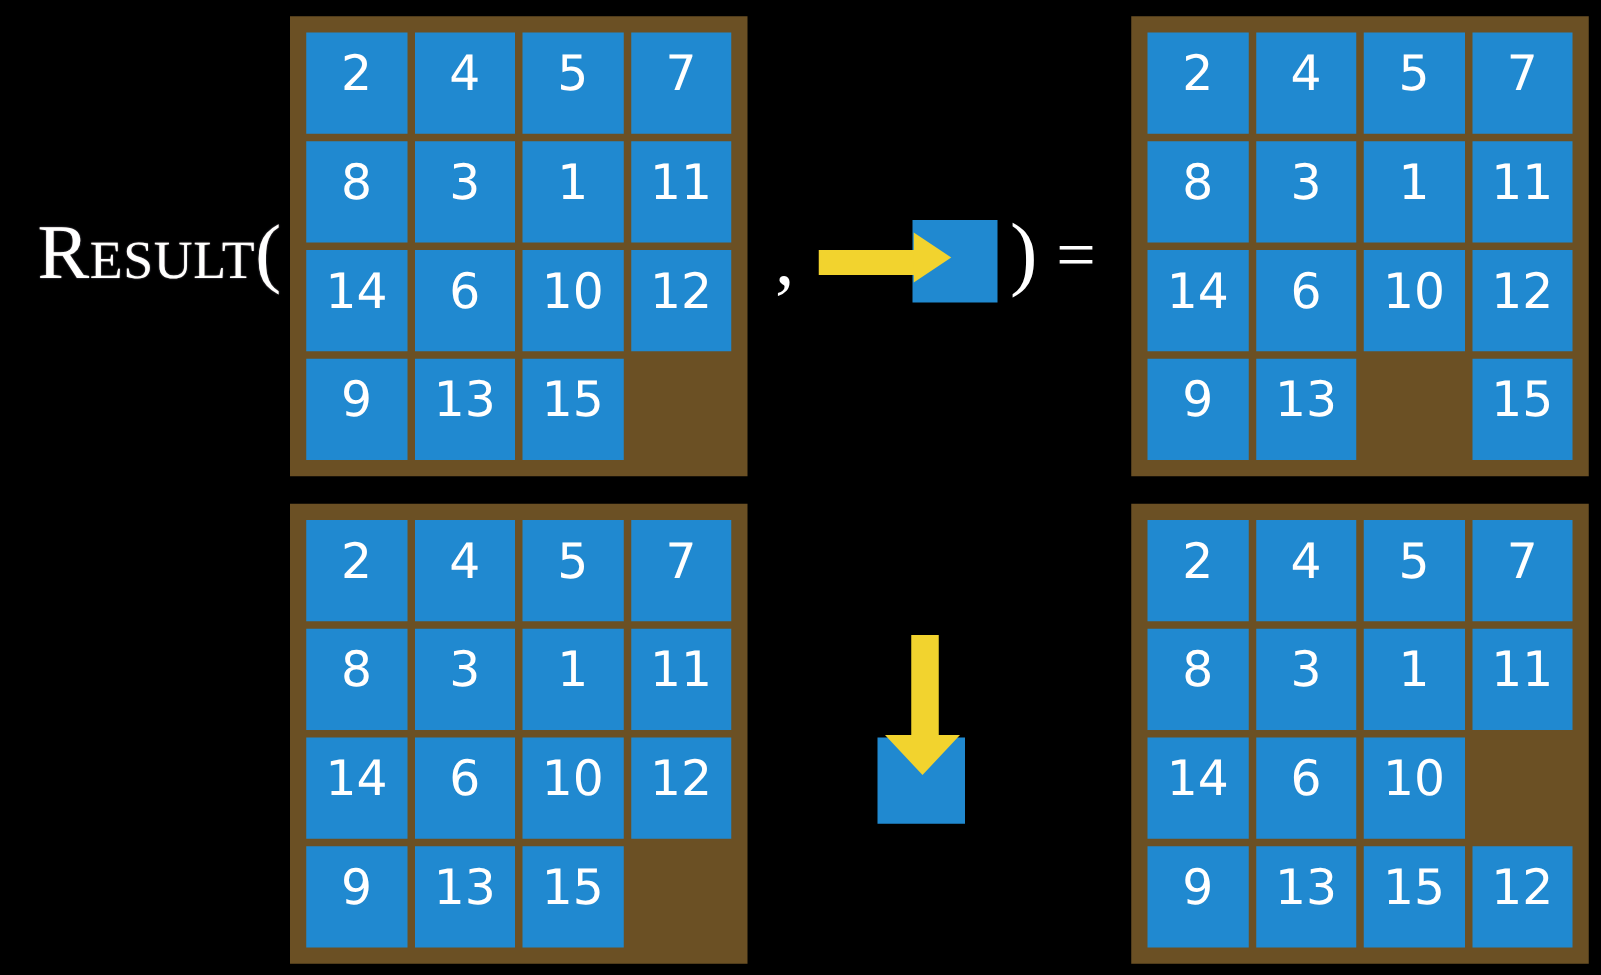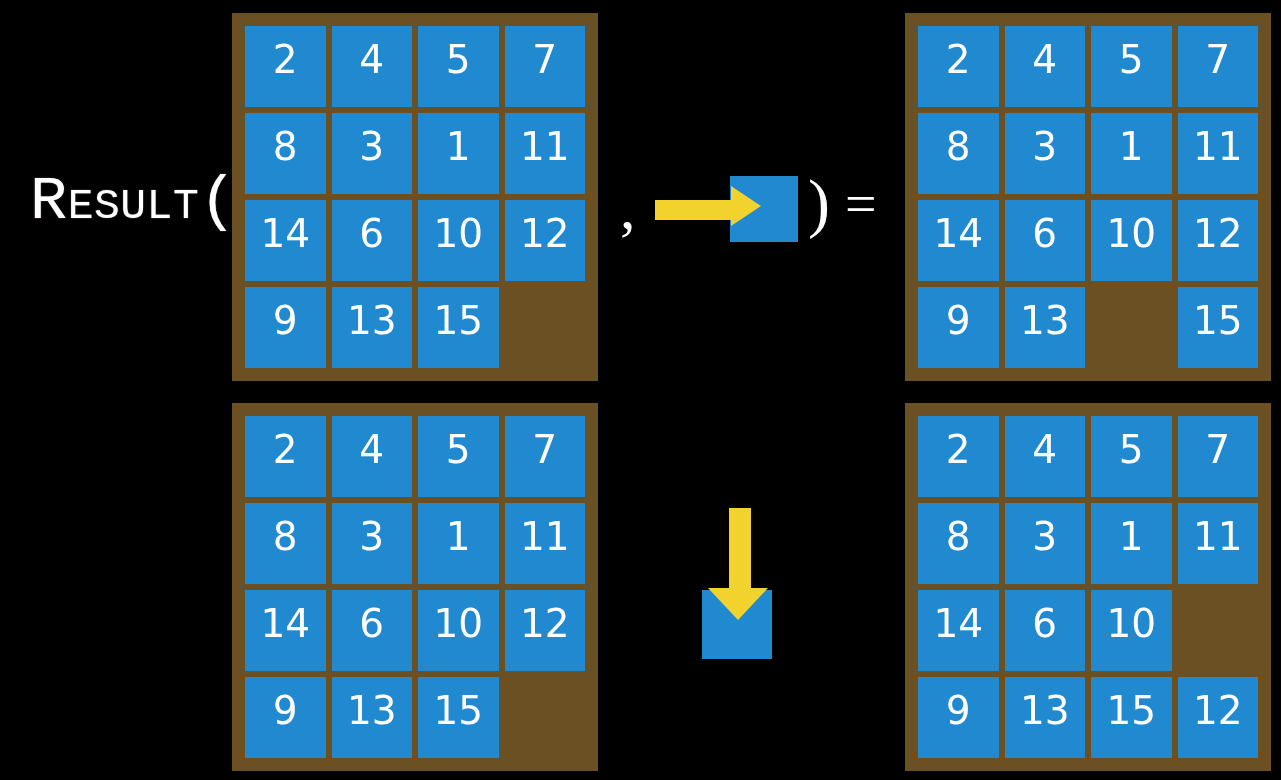--- a/index.html
+++ b/index.html
@@ -22,21 +22,21 @@
     height: 390px;
     display: block;
   }
   #row-0 { top: 0px; }
   #row-1 { top: 390px; }
 
   
   .result-label {
     position: absolute;
     color: #ffffff;
-    font-family: Liberation Mono, monospace;
+    font-family: Liberation Serif, serif;
     font-variant: small-caps;
     font-weight: 400;
     white-space: nowrap;
     letter-spacing: 0.5px;
     text-shadow: 0 0 1px rgba(255,200,140,0.55), 0 0 2px rgba(120,160,255,0.30);
   }
   #row-0 .result-label {
     left: 30px;
     top: 171px;
     font-size: 62px;

